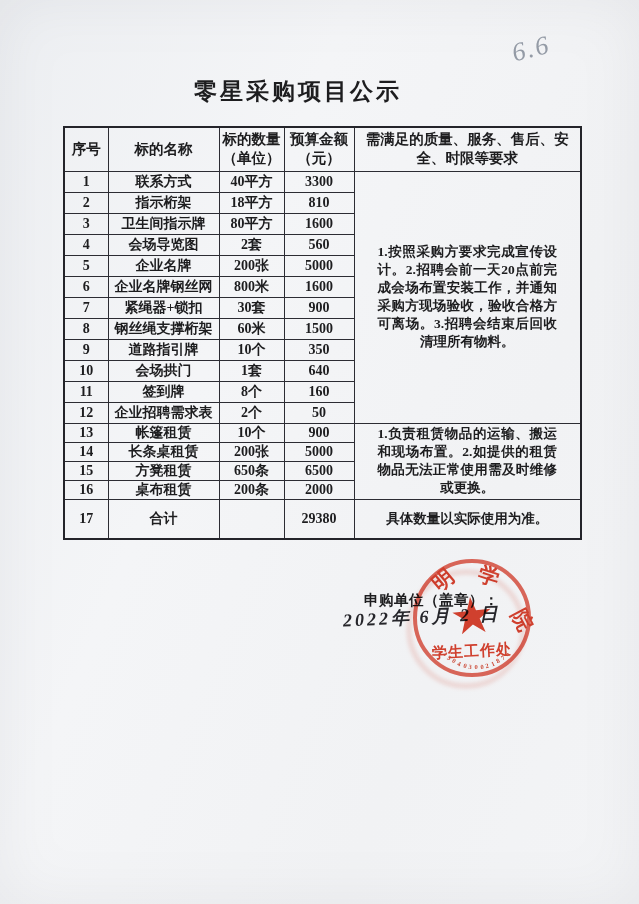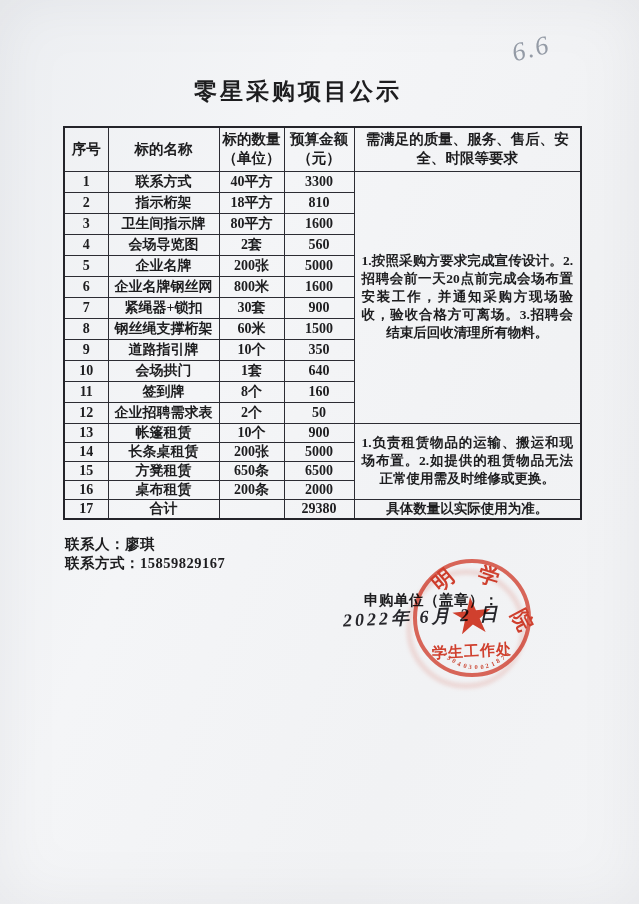--- a/index.html
+++ b/index.html
@@ -40,26 +40,26 @@
     border:1.6px solid #2c2c33;
     text-align:center;
     vertical-align:middle;
     padding:0 2px;
     overflow:hidden;
   }
   .proc-table thead tr{height:44px;}
   .proc-table th{font-size:14.5px;font-weight:700;line-height:19px;}
   .proc-table tbody tr{height:21px;}
   .proc-table tbody tr:nth-child(n+13){height:15px;}
-  .proc-table tbody tr:nth-child(17){height:19px;}
+  .proc-table tbody tr:nth-child(17){height:40px;}
   .c-budget,.c-qty{font-family:"Liberation Serif","DejaVu Serif",serif;margin-left:26px;}
   td.req{
     font-size:13.5px;line-height:18px;font-weight:600;
     text-align:justify;text-align-last:center;
-    padding:0 7px;
+    padding:0 23px;
   }
   td.req-note{text-align:right;text-align-last:center;margin-left:20px;}
   
   .contact{
     position:absolute;left:65px;top:535px;
     font-size:14.5px;font-weight:700;line-height:19px;
     letter-spacing:0.5px;
   }
   
   .unit-line{
@@ -253,24 +253,20 @@
         <tr>
           <td class="c-no">17</td>
           <td class="c-name">合计</td>
           <td class="c-qty"></td>
           <td class="c-budget">29380</td>
           <td class="req req-note">具体数量以实际使用为准。</td>
         </tr>
       </tbody>
   </table>
 
-  <div class="contact">
-    <div><span>联系人：</span><span>廖琪</span></div>
-    <div><span>联系方式：</span><span>15859829167</span></div>
-  </div>
 
   <div class="unit-line">申购单位（盖章）：</div>
 
   <div class="hand-date">2022年 6月 2 日</div>
 
   <div class="stamp-ghost"></div>
 
   <div class="stamp">
     <span class="ring-char rc1">明</span>
     <span class="ring-char rc2">学</span>

